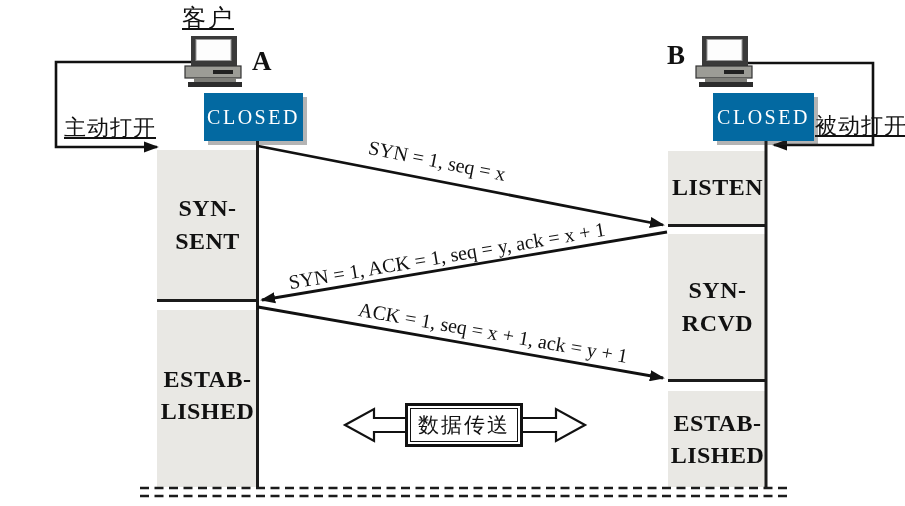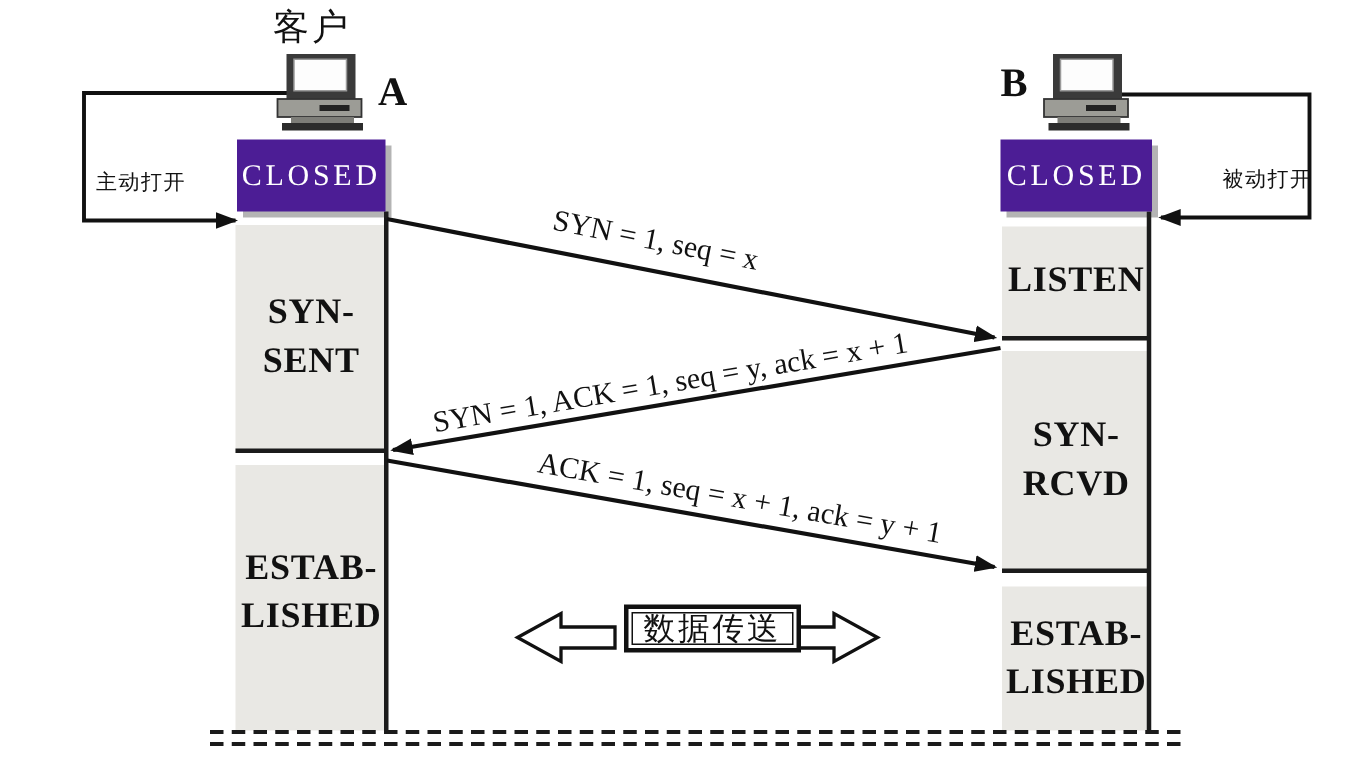--- a/index.html
+++ b/index.html
@@ -12,40 +12,41 @@
   .band{
     position:absolute;background:#e9e8e4;
   }
   .band.divider{border-bottom:3px solid #1b1b1b;}
   .state-label{
     position:absolute;display:flex;align-items:center;justify-content:center;
     text-align:center;font-weight:bold;font-size:24px;line-height:1.35;
     letter-spacing:0.5px;white-space:pre-line;
   }
   .closed-box{
-    position:absolute;background:#4c1d95;color:#fff;
+    position:absolute;background:#0369a1;color:#fff;
     display:flex;align-items:center;justify-content:center;
     font-size:20px;letter-spacing:2.5px;
     box-shadow:4px 4px 0 rgba(40,40,40,0.35);
+    margin-left:46px;
   }
   .cn-label{
-    position:absolute;font-size:14px;letter-spacing:1px;white-space:nowrap;
+    position:absolute;font-size:22px;letter-spacing:1px;white-space:nowrap;text-decoration:underline;
   }
   .host-letter{
     position:absolute;font-size:27px;font-weight:bold;
   }
   .title-label{
-    position:absolute;font-size:24px;letter-spacing:2px;text-align:center;white-space:nowrap;
+    position:absolute;font-size:24px;letter-spacing:2px;text-align:center;white-space:nowrap;text-decoration:underline;
   }
   .msg-label{
     position:absolute;font-size:20px;white-space:nowrap;
     transform:translate(-50%,-50%) rotate(var(--rot));
   }
   .dt-box{
-    position:absolute;left:416px;top:403px;width:118px;height:32px;
+    position:absolute;left:405px;top:403px;width:118px;height:44px;
     background:#fff;border:3px solid #111;box-sizing:border-box;padding-left:48px;
   }
   .dt-inner{
     position:absolute;left:2px;top:2px;right:2px;bottom:2px;
     border:1.5px solid #111;display:flex;align-items:center;justify-content:center;
     font-size:21px;letter-spacing:2px;white-space:nowrap;
   }
 </style>
 </head>
 <body>

